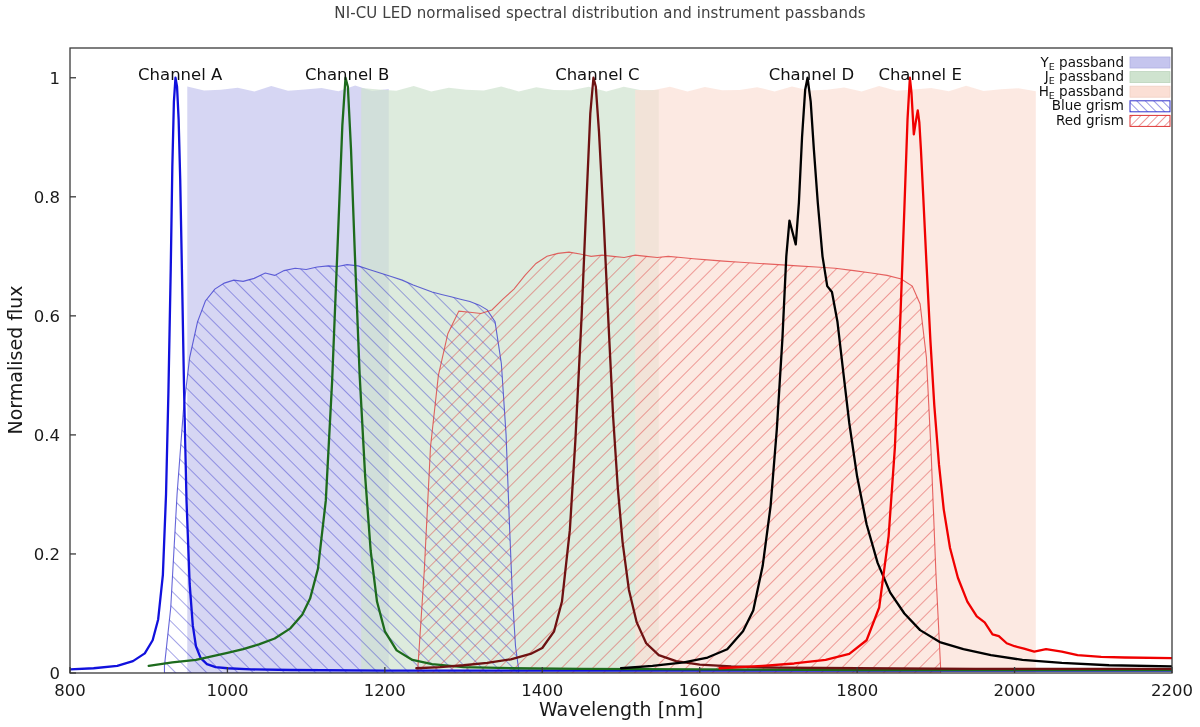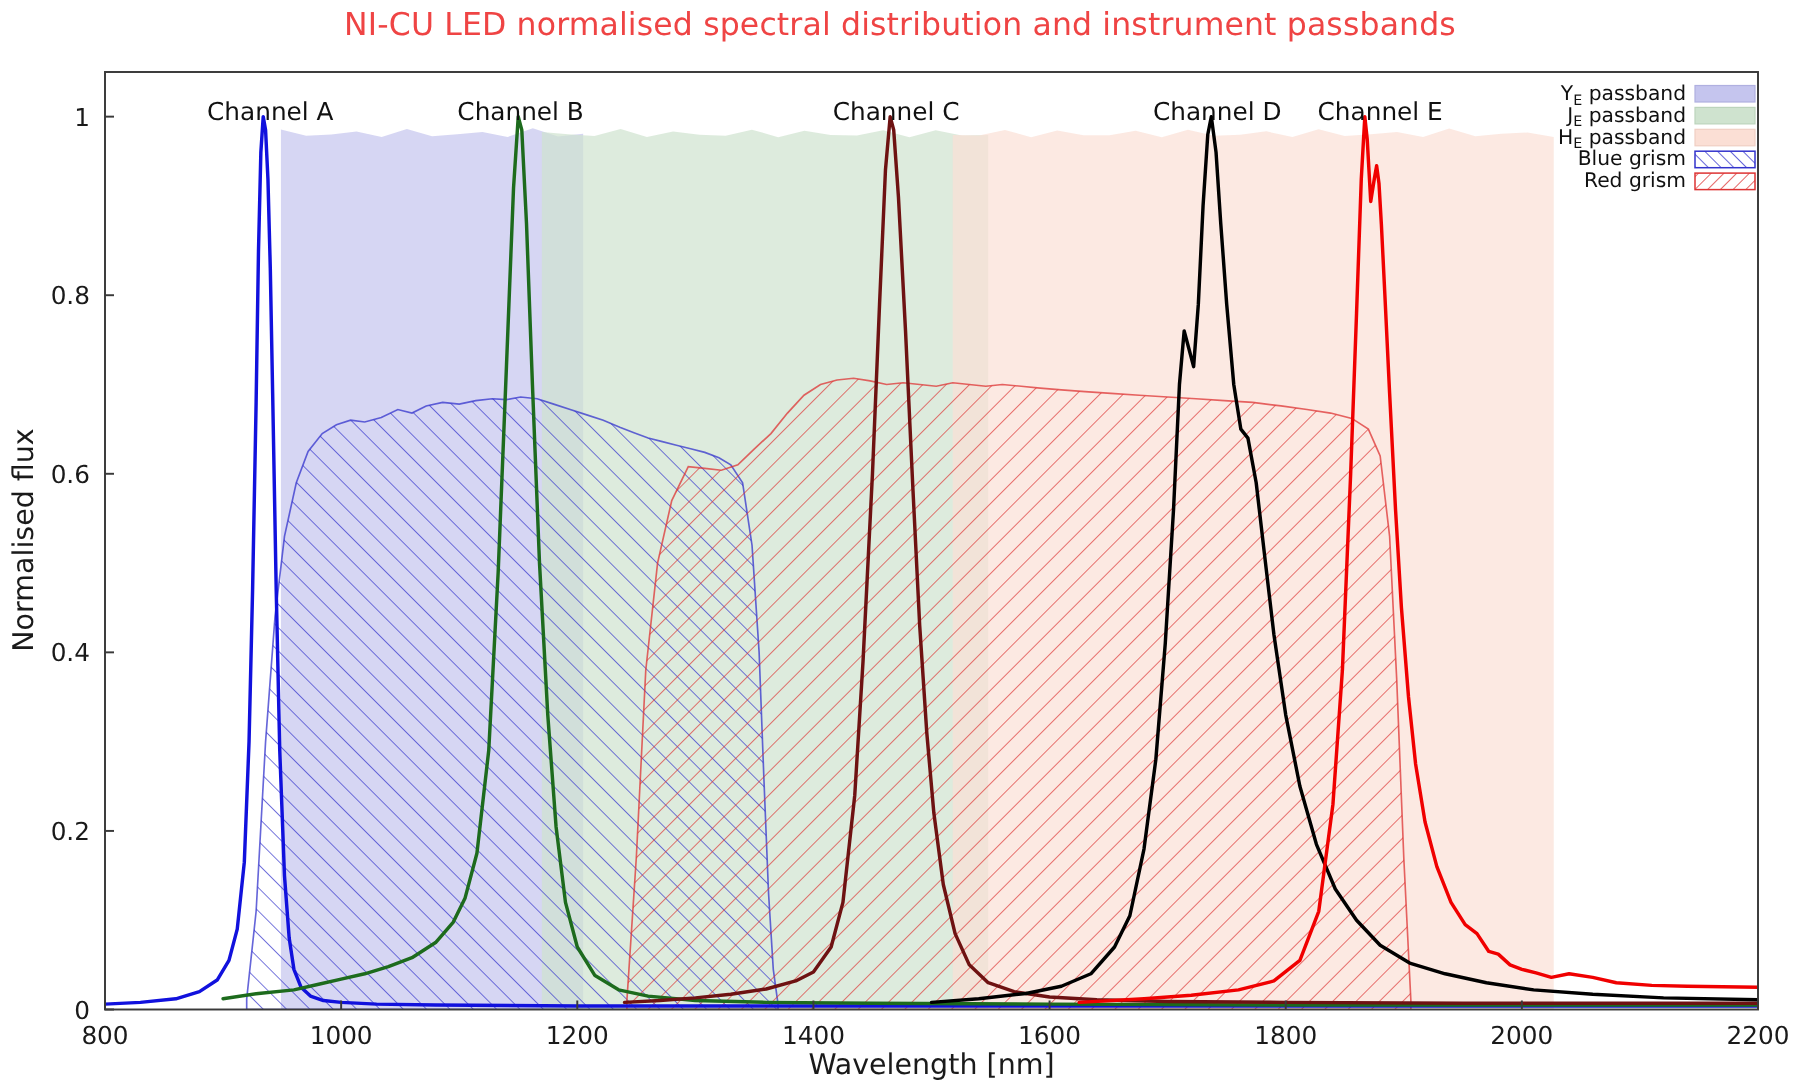--- a/index.html
+++ b/index.html
@@ -2,21 +2,21 @@
 <html><head>
 <meta charset="utf-8">
 <style>
   html,body{margin:0;padding:0;background:#ffffff;}
   body{width:1200px;height:727px;overflow:hidden;
        font-family:"DejaVu Sans","Liberation Sans",sans-serif;color:#1a1a1a;}
   #fig{position:relative;width:1200px;height:727px;}
 
   #chart-title{
     position:absolute;left:0;top:4px;width:1200px;text-align:center;
-    font-size:21px;color:#ef4444;letter-spacing:.1px;
+    font-size:15px;color:#404040;letter-spacing:.1px;
   }
 
   #plot-svg{position:absolute;left:0;top:0;width:1200px;height:727px;}
 
   .axis-label{font-size:19px;fill:#1a1a1a;}
   .tick-label{font-size:16.5px;fill:#1a1a1a;}
   .chan-label{font-size:16.5px;fill:#111111;}
   .legend-label{font-size:13.5px;fill:#111111;}
   .legend-sub{font-size:9.5px;fill:#111111;}
 </style>

